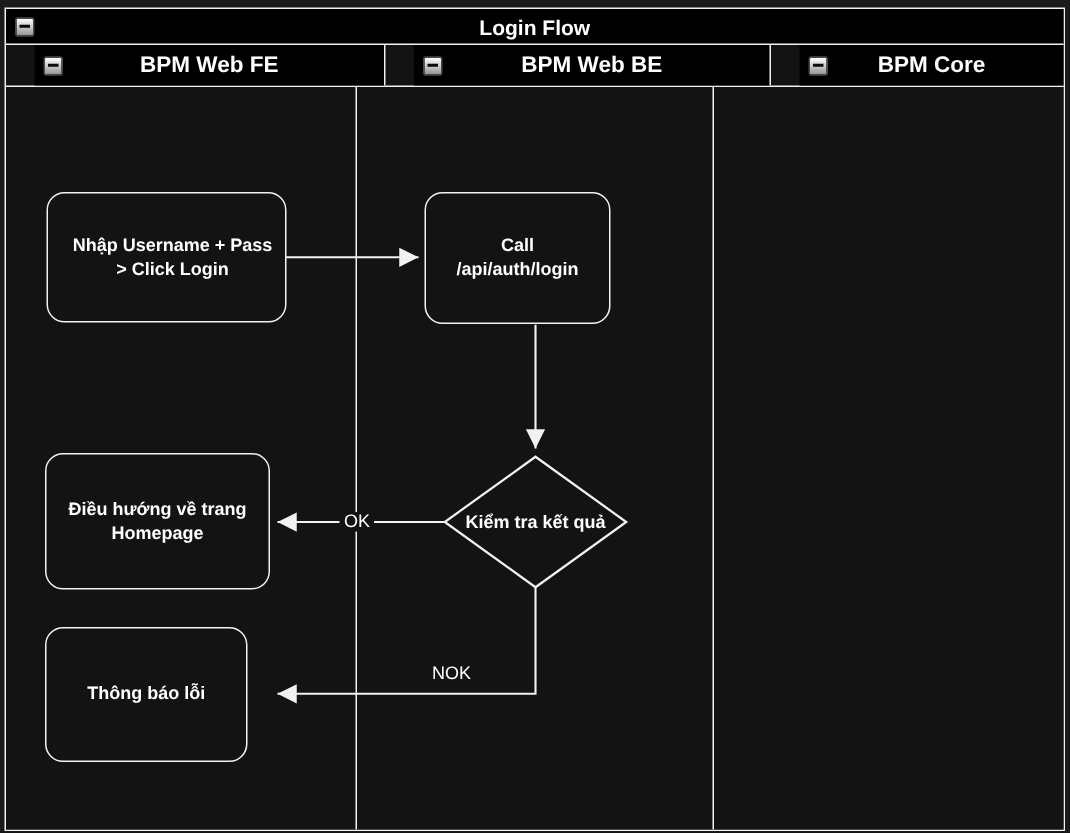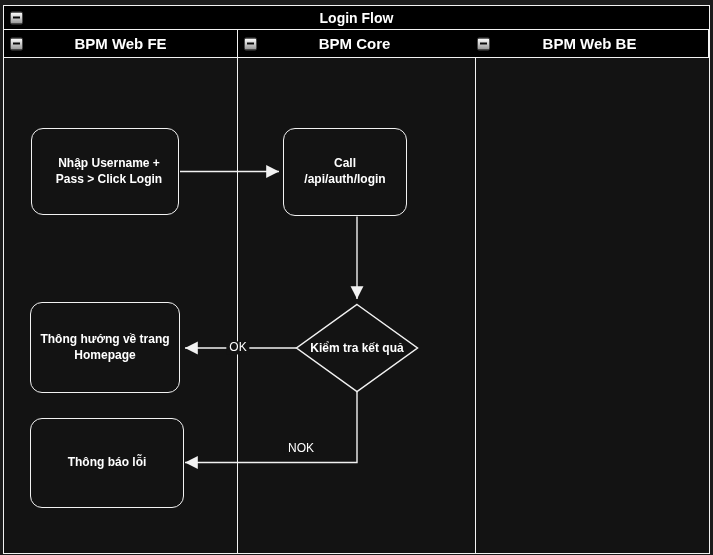--- a/index.html
+++ b/index.html
@@ -13,21 +13,21 @@
   html,body{width:713px;height:555px;overflow:hidden;}
   body{font-family:"Liberation Sans",sans-serif;background:var(--canvas-bg);position:relative;}
 
   .canvas{position:absolute;left:0;top:0;width:713px;height:555px;background:var(--canvas-bg);}
 
   
   .pool{position:absolute;left:3px;top:5px;width:707px;height:549px;border:1px solid var(--stroke);background:var(--body-fill);display:flex;flex-direction:column;}
   .pool-title{height:24px;background:var(--panel-fill);border-bottom:1px solid var(--stroke);position:relative;display:flex;align-items:center;justify-content:center;flex:0 0 auto;}
   .pool-title-text{color:var(--text);font-size:14px;font-weight:bold;}
   .lane-headers{height:28px;display:flex;flex:0 0 auto;border-bottom:1px solid var(--stroke);}
-  .lane-header{background:var(--panel-fill);position:relative;display:flex;align-items:center;justify-content:center;}
+  .lane-header{background:var(--panel-fill);position:relative;display:flex;align-items:center;justify-content:center;margin-left:19px;}
   .lane-header.l1{width:234px;border-right:1px solid var(--stroke);}
   .lane-header.l2{width:238px;border-right:1px solid var(--stroke);}
   .lane-header.l3{flex:1;}
   .lane-header-text{color:var(--text);font-size:15px;font-weight:bold;}
   .lane-bodies{flex:1;display:flex;}
   .lane-body{background:var(--body-fill);}
   .lane-body.l1{width:234px;border-right:1px solid var(--stroke);}
   .lane-body.l2{width:238px;border-right:1px solid var(--stroke);}
   .lane-body.l3{flex:1;}
 
@@ -54,31 +54,31 @@
       <span class="pool-title-text">Login Flow</span>
     </div>
 
     <div class="lane-headers">
       <div class="lane-header l1">
         <span class="collapse-icon">
             <span class="minus"></span>
           </span>
         <span class="lane-header-text">BPM Web FE</span>
       </div>
+      <div class="lane-header l2">
+        <span class="collapse-icon">
+            <span class="minus"></span>
+          </span>
+        <span class="lane-header-text">BPM Web BE</span>
+      </div>
       <div class="lane-header l3">
         <span class="collapse-icon">
             <span class="minus"></span>
           </span>
         <span class="lane-header-text">BPM Core</span>
-      </div>
-      <div class="lane-header l2">
-        <span class="collapse-icon">
-            <span class="minus"></span>
-          </span>
-        <span class="lane-header-text">BPM Web BE</span>
       </div>
     </div>
 
     <div class="lane-bodies">
       <div class="lane-body l1"></div>
       <div class="lane-body l2"></div>
       <div class="lane-body l3"></div>
     </div>
   </div>
 
@@ -93,27 +93,27 @@
 
     <path d="M357,216.5 L357,299" fill="none" stroke="#f2f2f2" stroke-width="1.4" marker-end="url(#arrow)"></path>
 
     <path d="M296.5,348 L185,348" fill="none" stroke="#f2f2f2" stroke-width="1.4" marker-end="url(#arrow)"></path>
 
     <path d="M357,391.5 L357,462.5 L185,462.5" fill="none" stroke="#f2f2f2" stroke-width="1.4" marker-end="url(#arrow)"></path>
 
     <polygon points="357,304.5 417.5,348 357,391.5 296.5,348" fill="#131313" stroke="#f2f2f2" stroke-width="1.5"></polygon>
   </svg>
 
-  <div class="node" style="left:31px;top:128px;width:148px;height:87px;padding-left:16px;">Nhập Username + Pass &gt; Click Login</div>
+  <div class="node" style="left:31px;top:128px;width:160px;height:87px;padding-left:16px;">Nhập Username + Pass &gt; Click Login</div>
 
   <div class="node" style="left:283px;top:128px;width:124px;height:88px;">Call /api/auth/login</div>
 
   <div class="diamond-label" style="left:299px;top:330px;width:116px;height:36px;">Kiểm tra kết quả</div>
 
-  <div class="node" style="left:30px;top:302px;width:150px;height:91px;">Thông hướng về trang Homepage</div>
+  <div class="node" style="left:30px;top:302px;width:150px;height:91px;">Điều hướng về trang Homepage</div>
 
-  <div class="node" style="left:30px;top:418px;width:154px;height:90px;">Thông báo lỗi</div>
+  <div class="node" style="left:30px;top:418px;width:135px;height:90px;">Thông báo lỗi</div>
 
   <div class="edge-label" style="left:238px;top:348px;">OK</div>
 
   <div class="edge-label" style="left:301px;top:449px;">NOK</div>
 
 </div>
 
 </body></html>

